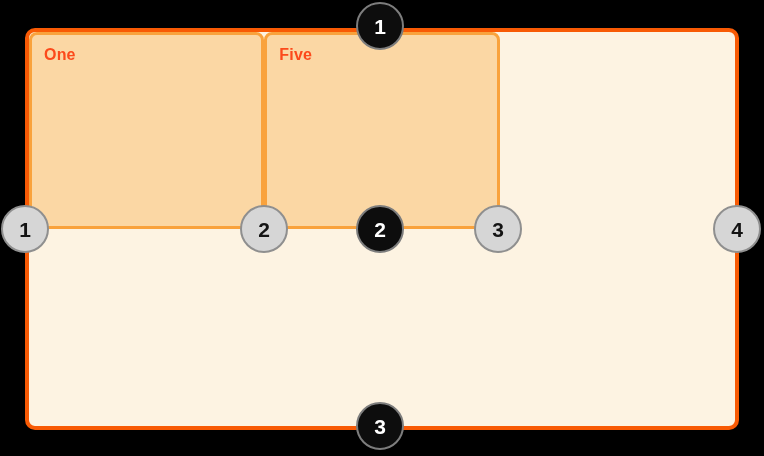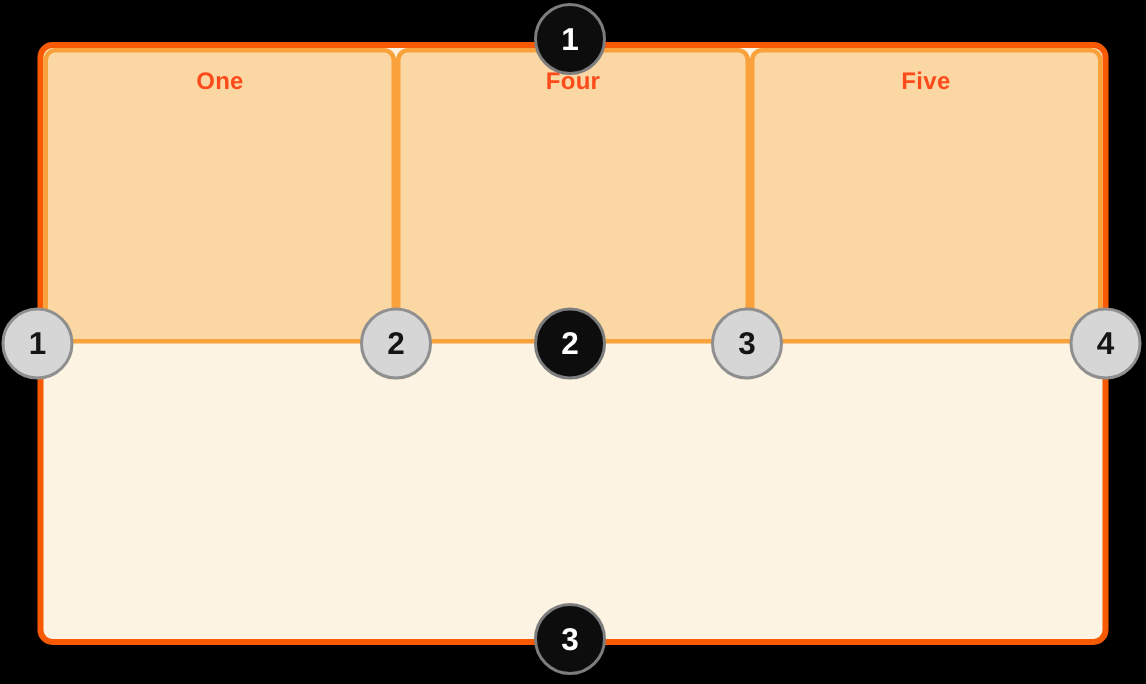--- a/index.html
+++ b/index.html
@@ -31,21 +31,20 @@
     grid-template-columns: repeat(3, 1fr);
     grid-template-rows: 1fr 1fr;
     gap: 0;
   }
   .grid-cell {
     box-sizing: border-box;
     background: #fbd7a4;
     border: 3px solid #f9a23c;
     border-radius: 8px;
     padding: 11px 12px;
-    text-align: center;
   }
   .grid-cell.empty {
     background: transparent;
     border: none;
   }
   .cell-label {
     color: #fc4a1b;
     font-size: 16px;
     font-weight: bold;
     letter-spacing: 0.2px;
@@ -86,23 +85,20 @@
 </head>
 <body>
 
 <div class="stage">
 
   <div class="grid-container">
     <div class="grid-cell">
       <span class="cell-label">One</span>
     </div>
     <div class="grid-cell">
-      <span class="cell-label">Four</span>
-    </div>
-    <div class="grid-cell">
       <span class="cell-label">Five</span>
     </div>
     <div class="grid-cell empty">
       <span class="cell-label"></span>
     </div>
   </div>
 
   <div class="line-marker row-line marker-row-1">
     <span>1</span>
   </div>

